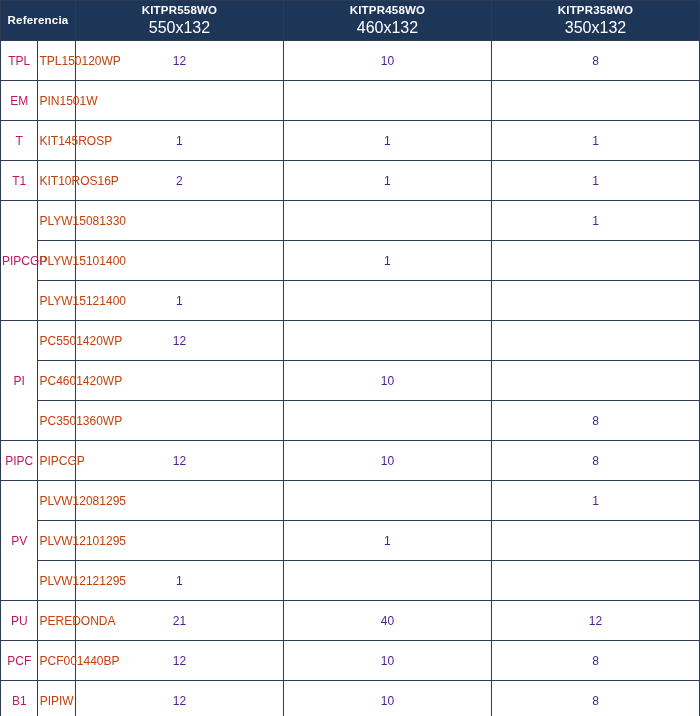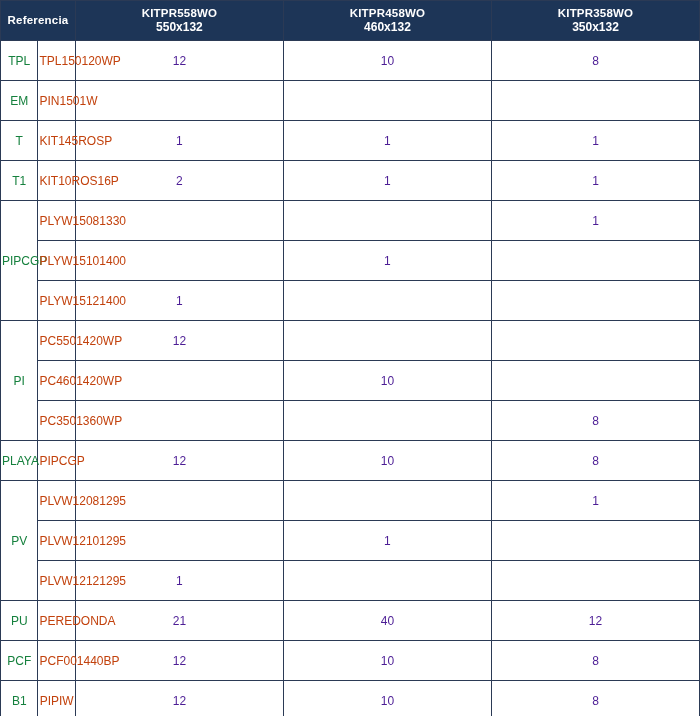--- a/index.html
+++ b/index.html
@@ -37,33 +37,33 @@
     line-height: 1.25;
   }
   thead th .hdr-line1 {
     display: block;
     font-size: 11.5px;
     font-weight: bold;
     letter-spacing: 0.2px;
   }
   thead th .hdr-line2 {
     display: block;
-    font-size: 12px;
-    font-weight: bold;
+    font-size: 16px;
+    font-weight: normal;
   }
   th.col-group {
     width: 58px;
     margin-left: 26px;
   }
   th.col-kit {
     width: 161px;
   }
   td.group-cell {
     font-size: 12px;
-    color: #15803d;
+    color: #be185d;
   }
   td.ref-cell {
     font-size: 12px;
     color: #c2410c;
   }
   td.qty-cell {
     font-size: 12px;
     color: #4c1d95;
   }
 </style>
@@ -151,21 +151,21 @@
         <td class="qty-cell">10</td>
         <td class="qty-cell"></td>
       </tr>
       <tr>
         <td class="ref-cell">PC3501360WP</td>
         <td class="qty-cell"></td>
         <td class="qty-cell"></td>
         <td class="qty-cell">8</td>
       </tr>
       <tr>
-        <td class="group-cell">PLAYA</td>
+        <td class="group-cell">PIPC</td>
         <td class="ref-cell">PIPCGP</td>
         <td class="qty-cell">12</td>
         <td class="qty-cell">10</td>
         <td class="qty-cell">8</td>
       </tr>
       <tr>
         <td class="group-cell" rowspan="3">PV</td>
         <td class="ref-cell">PLVW12081295</td>
         <td class="qty-cell"></td>
         <td class="qty-cell"></td>

